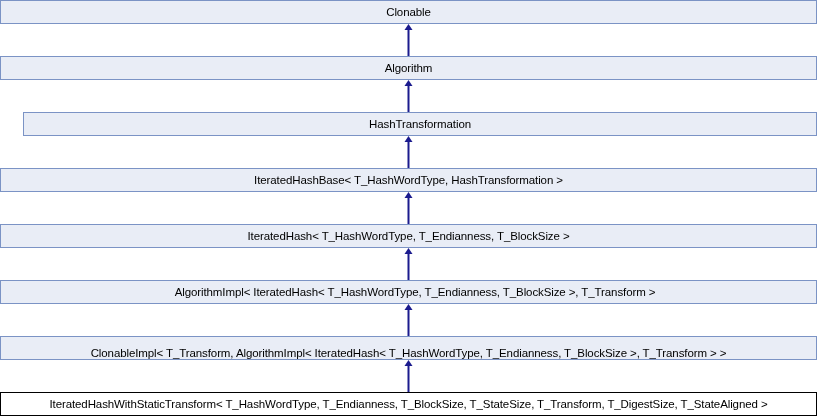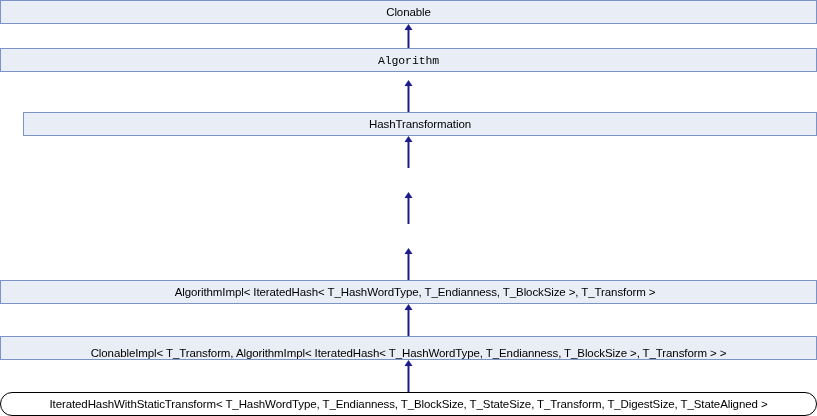--- a/index.html
+++ b/index.html
@@ -27,21 +27,20 @@
     display: flex;
     align-items: center;
     justify-content: center;
     font-size: 11.5px;
     letter-spacing: -0.1px;
     white-space: nowrap;
   }
   .node.current {
     background: var(--current-fill, #ffffff);
     border-color: var(--current-border, #000000);
-    border-radius: 12px;
   }
   .node span {
     display: block;
   }
   .connector {
     position: absolute;
     left: 50%;
     transform: translateX(-50%);
     width: 9px;
     height: 32px;
@@ -67,37 +66,43 @@
 <body>
 
 <div id="diagram" style="--bg: #ffffff; --node-fill: #e9edf6; --node-border: #7b93c5; --current-fill: #ffffff; --current-border: #000000; --arrow: #1b1b8e; --text: #000000;">
     <div class="node" style="top: 0px;">
       <span>Clonable</span>
     </div>
     <div class="connector" style="top: 24px;">
       <div class="arrow-head"></div>
       <div class="arrow-line"></div>
     </div>
-    <div class="node" style="top: 48px; font-family: Liberation Mono, monospace;">
+    <div class="node" style="top: 56px;">
       <span>Algorithm</span>
     </div>
     <div class="connector" style="top: 80px;">
       <div class="arrow-head"></div>
       <div class="arrow-line"></div>
     </div>
     <div class="node" style="top: 112px; margin-left: 23px;">
       <span>HashTransformation</span>
     </div>
     <div class="connector" style="top: 136px;">
       <div class="arrow-head"></div>
       <div class="arrow-line"></div>
     </div>
+    <div class="node" style="top: 168px;">
+      <span>IteratedHashBase&lt; T_HashWordType, HashTransformation &gt;</span>
+    </div>
     <div class="connector" style="top: 192px;">
       <div class="arrow-head"></div>
       <div class="arrow-line"></div>
+    </div>
+    <div class="node" style="top: 224px;">
+      <span>IteratedHash&lt; T_HashWordType, T_Endianness, T_BlockSize &gt;</span>
     </div>
     <div class="connector" style="top: 248px;">
       <div class="arrow-head"></div>
       <div class="arrow-line"></div>
     </div>
     <div class="node" style="top: 280px; padding-left: 13px;">
       <span>AlgorithmImpl&lt; IteratedHash&lt; T_HashWordType, T_Endianness, T_BlockSize &gt;, T_Transform &gt;</span>
     </div>
     <div class="connector" style="top: 304px;">
       <div class="arrow-head"></div>

